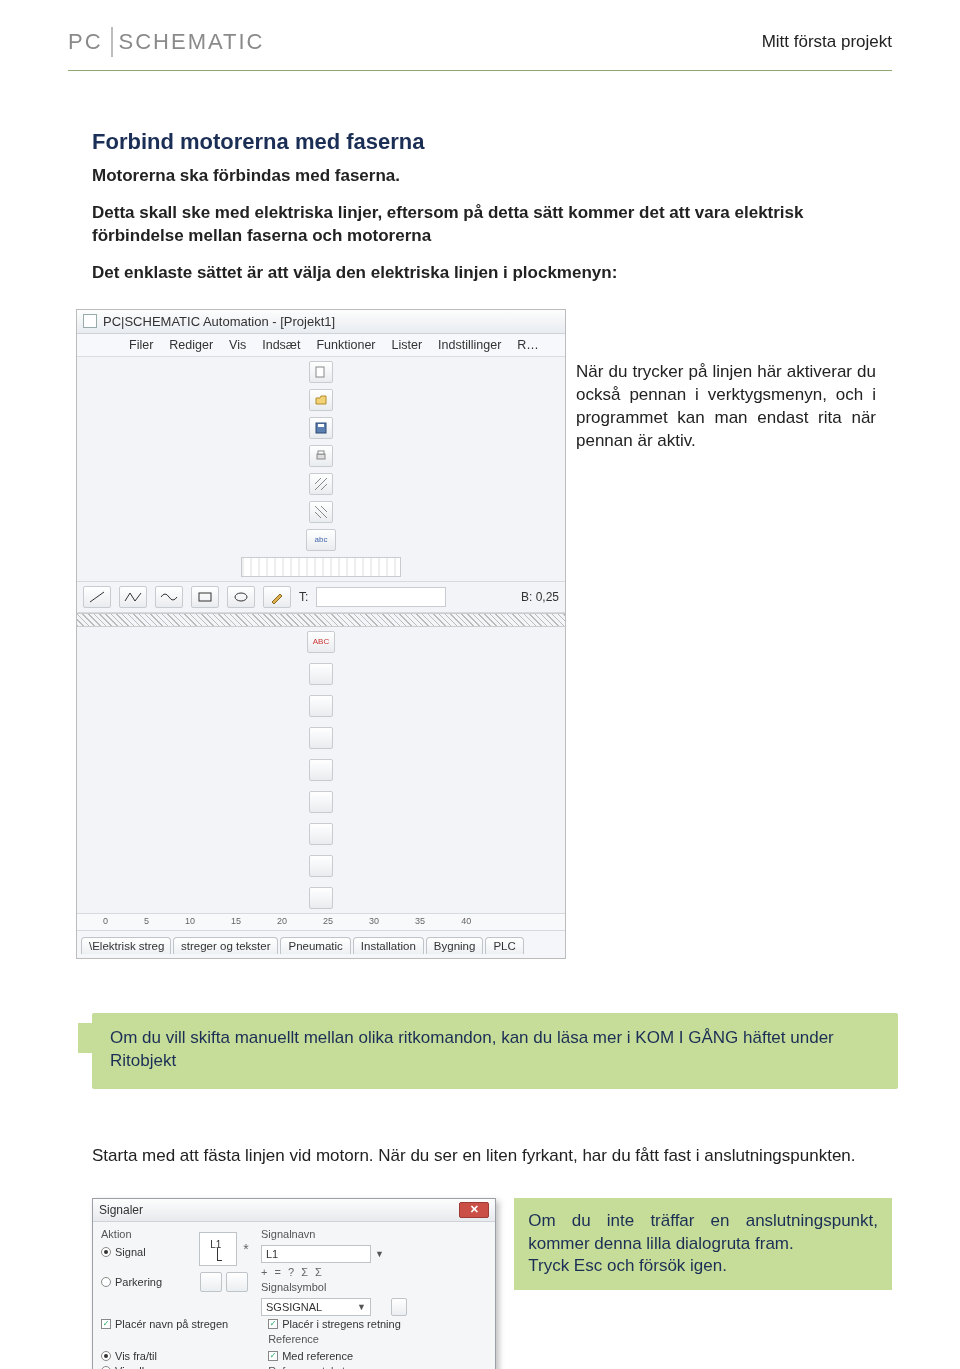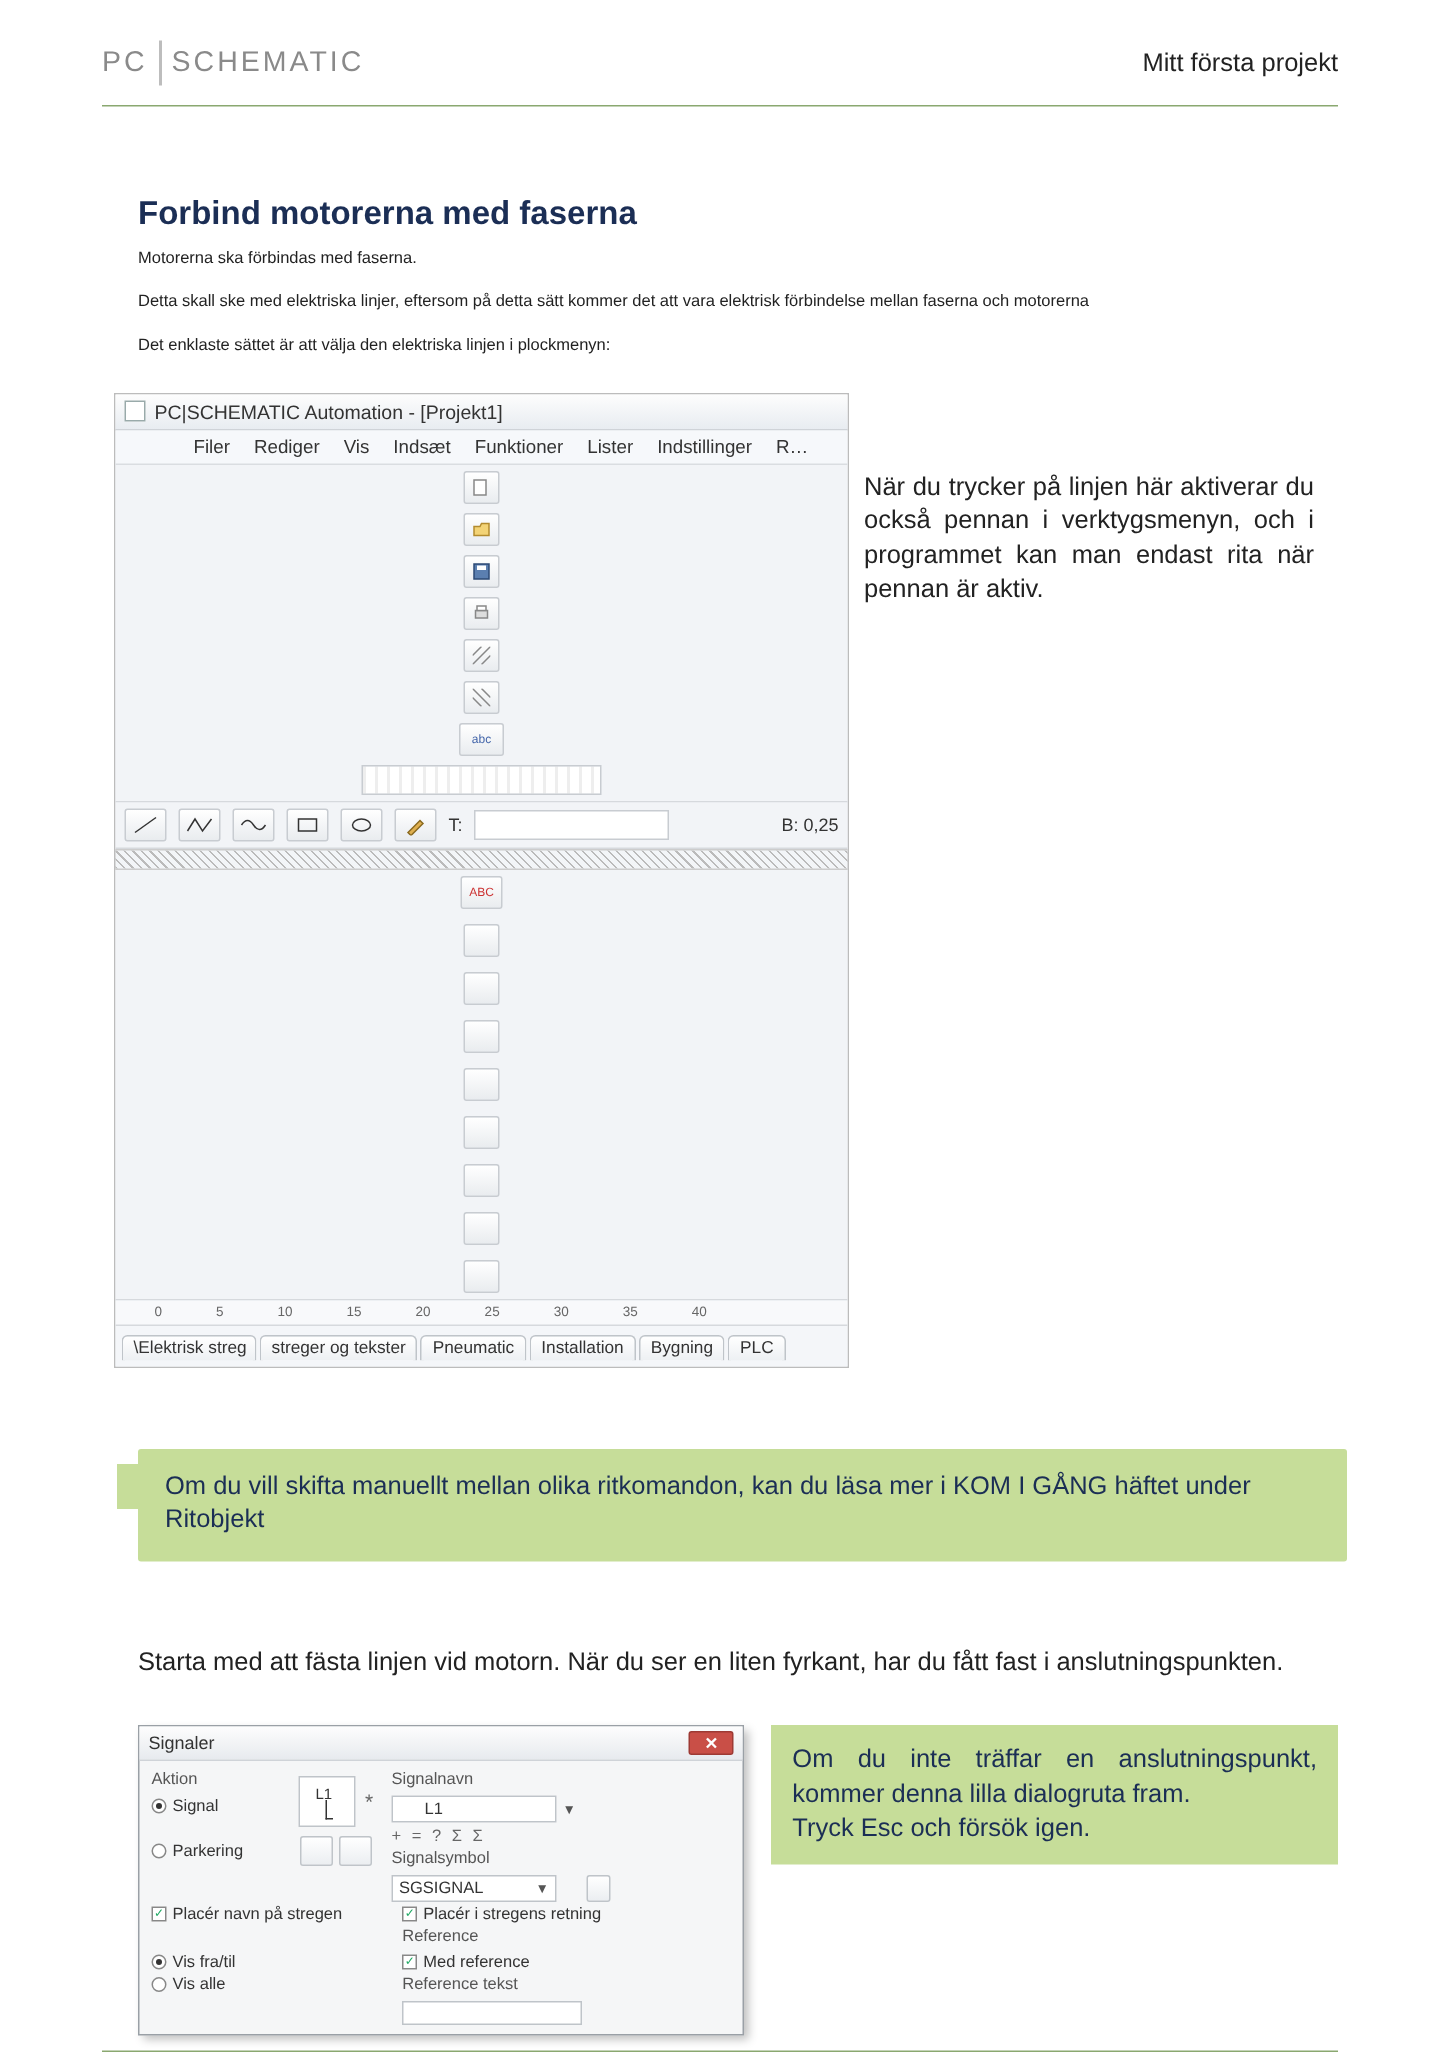--- a/index.html
+++ b/index.html
@@ -22,21 +22,21 @@
     align-items: center;
     justify-content: space-between;
     height: 40px;
   }
   .logo {
     display: flex;
     align-items: center;
     color: #8a8a8a;
     font-weight: 400;
     letter-spacing: 2px;
-    font-size: 19px;
+    font-size: 22px;
   }
   .logo .bar {
     width: 2px; height: 30px; background: #bdbdbd; margin: 0 6px;
   }
   .logo .pc { margin-right: 2px; }
   .hdr-right {
     font-size: 17px;
     color: #222;
   }
   .hr {
@@ -45,25 +45,26 @@
     margin-top: 8px;
   }
   
   .h2 {
     font-size: 22px;
     font-weight: bold;
     color: #1b2e55;
     margin: 58px 0 10px 24px;
   }
   .para {
-    font-size: 11px;
+    font-size: 17px;
     line-height: 1.35;
     margin: 0 0 14px 24px;
     max-width: 800px;
     color: #222;
+    font-weight: bold;
   }
   
   .row1 {
     display: flex;
     align-items: flex-start;
     margin: 24px 0 0 8px;
     gap: 10px;
   }
   .shot1 {
     width: 490px;
@@ -249,21 +250,21 @@
     display:flex; align-items:center; gap:6px; margin:4px 0 2px 0;
   }
   .sym {
     width:38px;height:34px;border:1px solid #bfc4c9;background:#fff;display:flex;align-items:flex-end;justify-content:center;position:relative;
   }
   .sym::before{content:"L1";position:absolute;top:6px;left:10px;font-size:10px;}
   .sym::after{content:"";position:absolute;bottom:4px;left:17px;width:4px;height:12px;border-left:1px solid #333;border-bottom:1px solid #333;}
   .minibtn{width:22px;height:20px;border:1px solid #bfc4c9;background:linear-gradient(#fff,#ebeef1);border-radius:2px;}
   .col2 { display:flex; flex-direction:column; gap:3px; }
   .txtin {
-    border:1px solid #bfc4c9;background:#fff;height:18px;width:110px;padding:0 21px;display:flex;align-items:center;
+    border:1px solid #bfc4c9;background:#fff;height:18px;width:110px;padding:0 4px;display:flex;align-items:center;
   }
   .ddl {
     border:1px solid #bfc4c9;background:#fff;height:18px;width:110px;padding:0 4px;display:flex;align-items:center;justify-content:space-between;
   }
   .btncol { display:flex; flex-direction:column; gap:4px; margin-left:auto; padding-top:10px; }
   .wbtn {
     width:64px;height:20px;border:1px solid #9aa0a6;background:linear-gradient(#fff,#e9ecef);border-radius:2px;font-size:11px;display:flex;align-items:center;justify-content:center;
   }
   .dlg-lower {
     padding: 0 8px 6px 8px;

